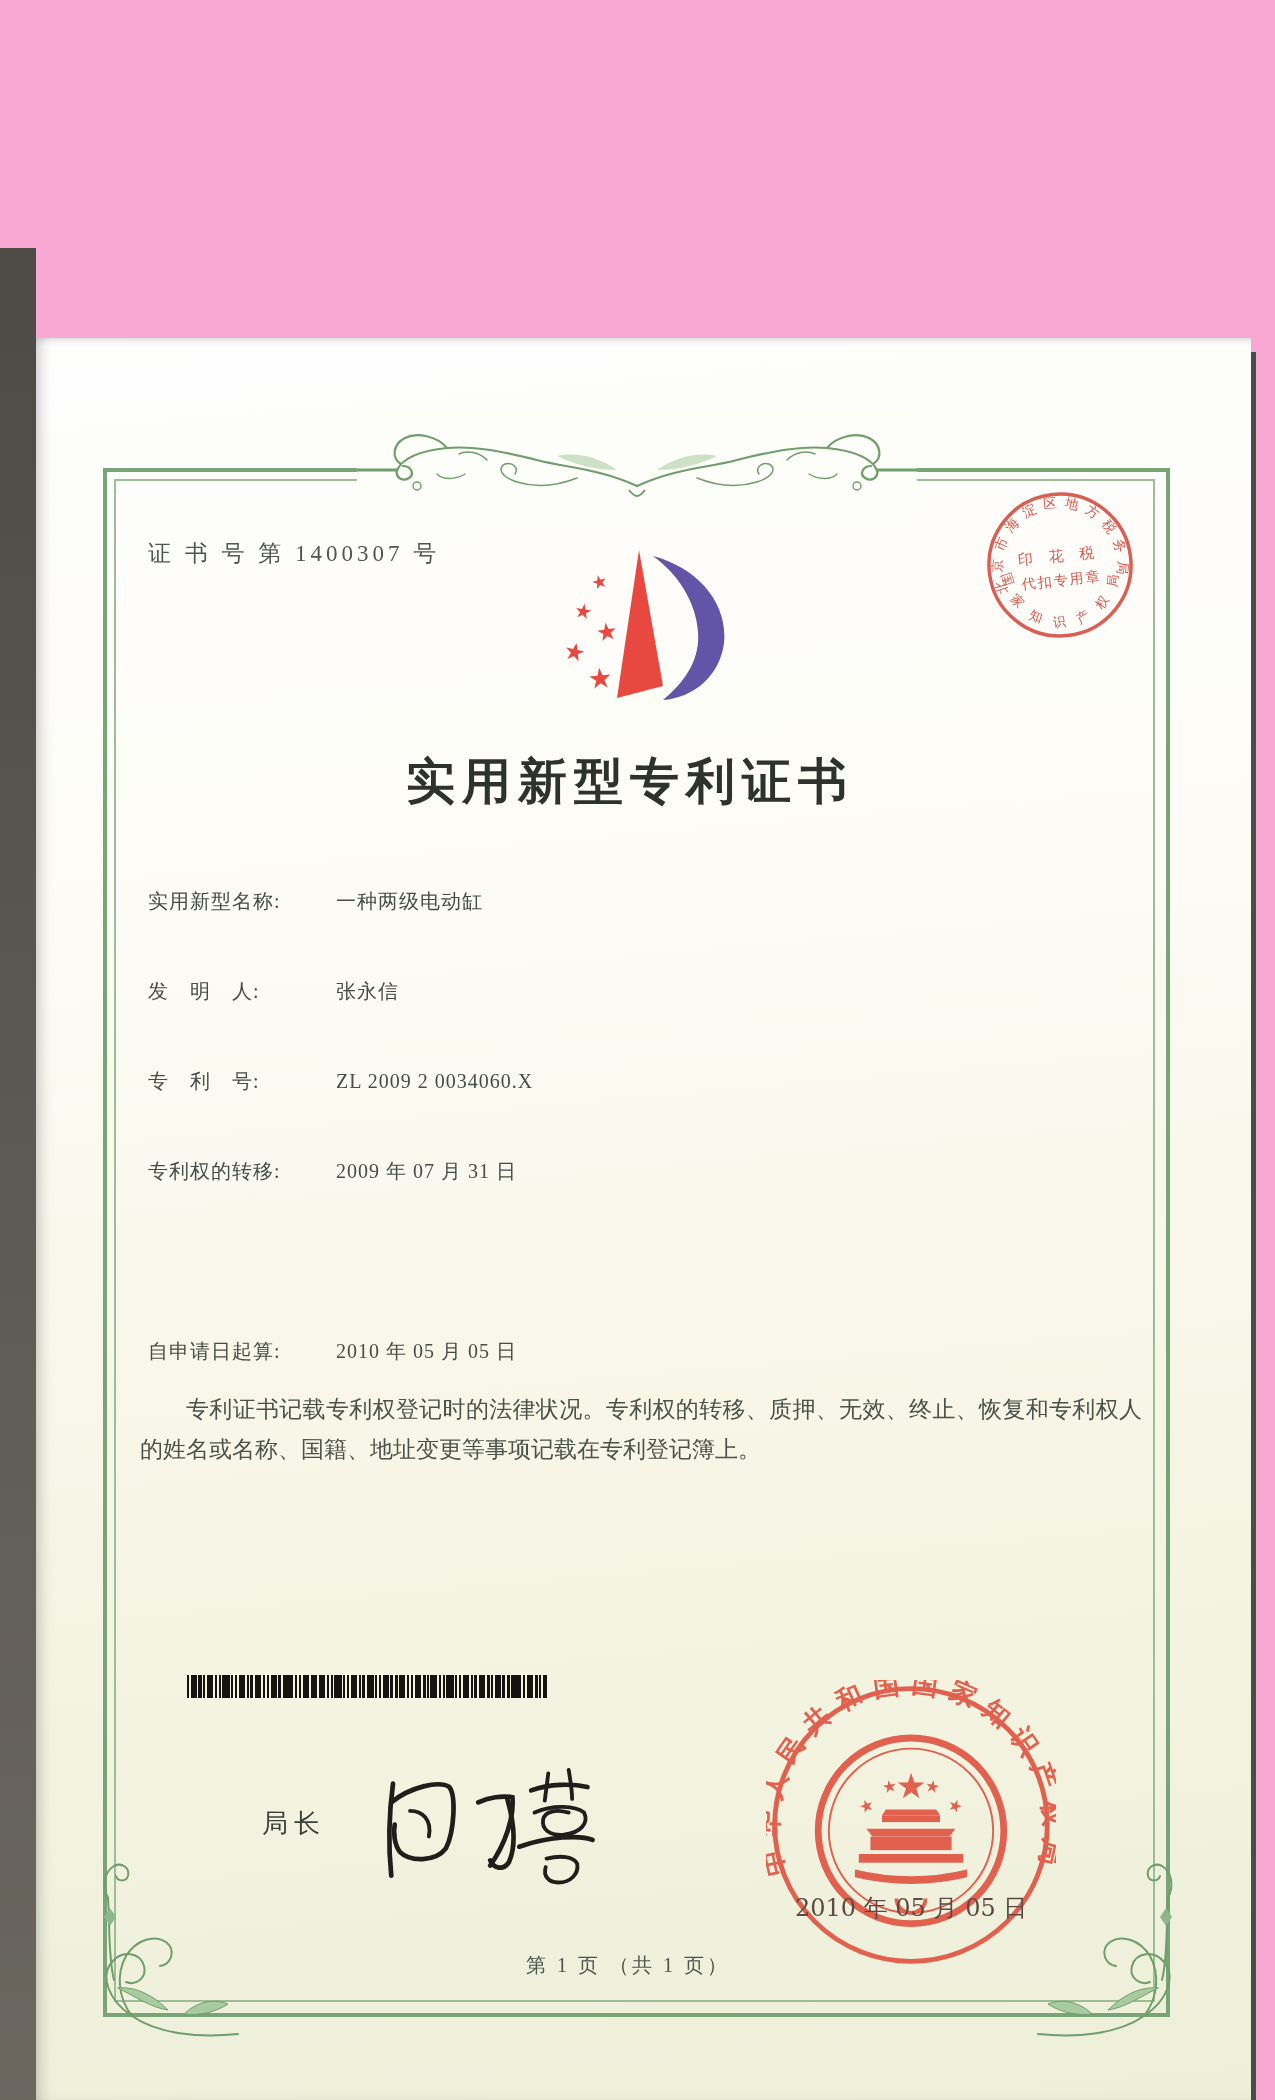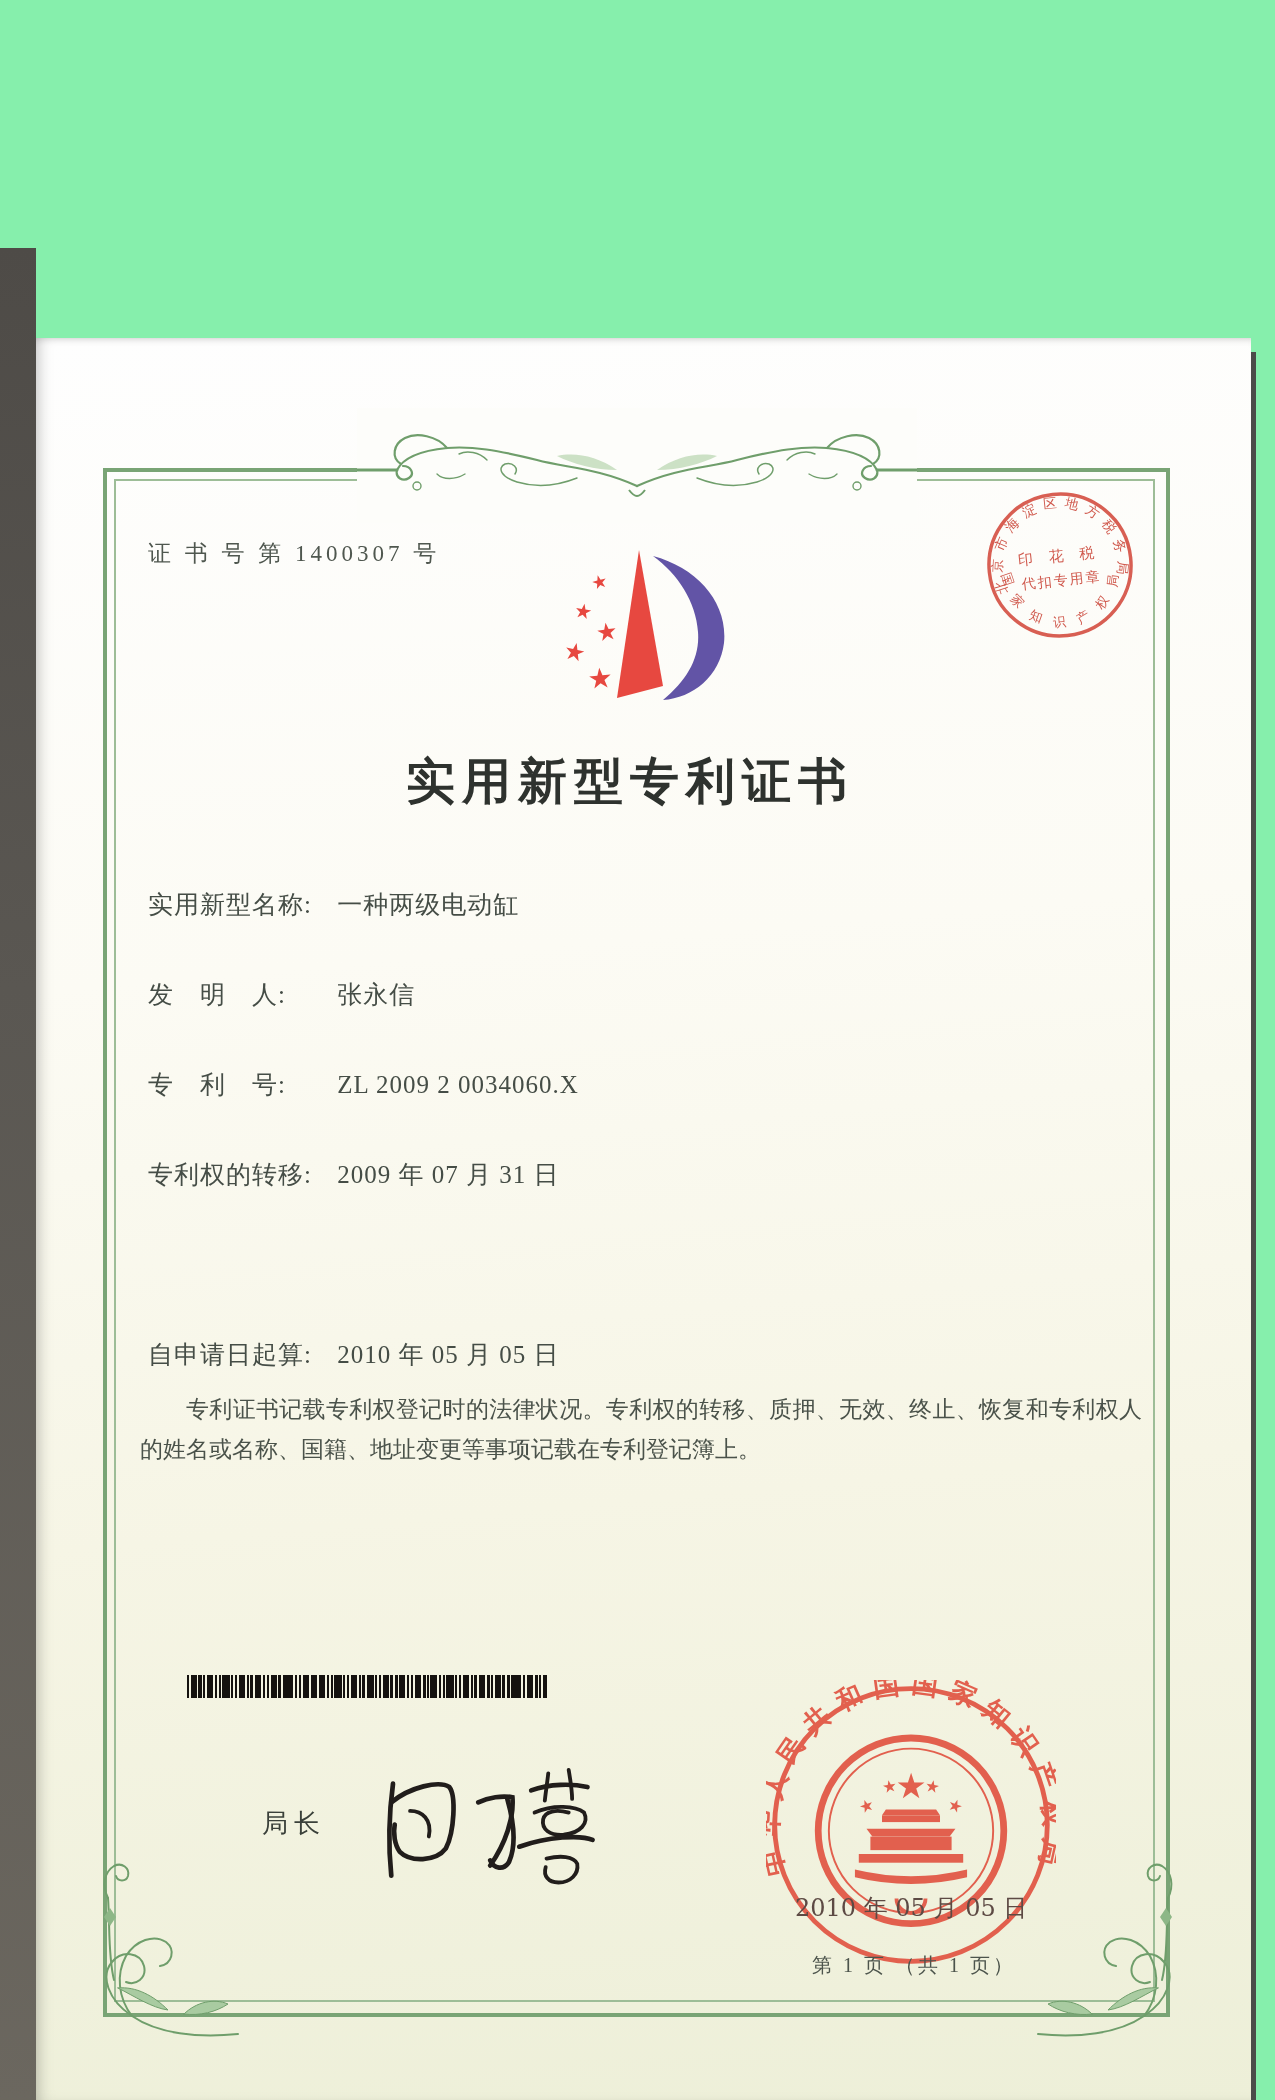--- a/index.html
+++ b/index.html
@@ -1,47 +1,47 @@
 <!DOCTYPE html>
 <html><head>
 <meta charset="utf-8">
 <style>
   html,body{margin:0;padding:0;background:#ffffff;}
-  .scan{position:relative;width:1275px;height:2100px;background:#86efac;overflow:hidden;
+  .scan{position:relative;width:1275px;height:2100px;background:#f9a8d4;overflow:hidden;
         font-family:"Liberation Serif","DejaVu Serif",serif;}
   .abs{position:absolute;}
   
   .left-strip{left:0;top:248px;width:36px;height:1852px;
       background:linear-gradient(180deg,#4e4b47 0%,#5a5752 40%,#6b675f 100%);}
   .right-line{left:1251px;top:352px;width:5px;height:1748px;background:#4b4b49;}
   .paper-top-edge{left:36px;top:334px;width:1215px;height:5px;
       background:linear-gradient(180deg,#c2c1bc,#ececе7);}
   .paper{left:36px;top:338px;width:1215px;height:1762px;
       background:linear-gradient(175deg,#fefefe 0%,#fcfbf4 35%,#f6f5e5 65%,#edefd8 100%);
       box-shadow:inset 10px 0 16px -9px rgba(0,0,0,.28), inset 0 7px 9px -7px rgba(0,0,0,.18);}
   
   .frame-outer{left:103px;top:468px;width:1059px;height:1541px;border:4px solid #79a475;}
   .frame-inner{left:114px;top:479px;width:1037px;height:1519px;border:2px solid #9dbd97;}
   
   .cert-no{left:148px;top:538px;font-size:23px;letter-spacing:4px;color:#4f574f;}
   .title{left:240px;top:712px;width:780px;text-align:center;font-size:49px;font-weight:600;
          letter-spacing:7px;color:#2e322e;margin-top:37px;}
-  .field{left:148px;font-size:25px;color:#454d46;letter-spacing:1px;white-space:nowrap;}
+  .field{left:148px;font-size:20px;color:#454d46;letter-spacing:1px;white-space:nowrap;}
   .field .f-label{display:inline-block;min-width:182px;}
   .paras{left:140px;top:1390px;width:1002px;font-size:23px;line-height:40px;
          text-align:justify;color:#4a524a;}
   .paras p{margin:0;text-indent:2em;}
   .barcode{left:187px;top:1675px;width:360px;height:23px;background-color:transparent;
       background-image:
         repeating-linear-gradient(90deg,#15120f 0 2px,transparent 2px 4px),
         repeating-linear-gradient(90deg,#15120f 0 1px,transparent 1px 7px),
         repeating-linear-gradient(90deg,transparent 0 5px,#15120f 5px 9px,transparent 9px 16px),
         repeating-linear-gradient(90deg,transparent 0 11px,#15120f 11px 13px,transparent 13px 29px);}
   .director{left:262px;top:1806px;font-size:26px;letter-spacing:6px;color:#3a403a;}
-  .footer{left:256px;top:1952px;width:760px;text-align:right;font-size:20px;
+  .footer{left:248px;top:1952px;width:760px;text-align:center;font-size:20px;
           letter-spacing:3px;color:#4c544c;}
   .stamp-date{left:795px;top:1892px;width:260px;font-size:24px;color:#5d4a44;
           font-family:"DejaVu Serif","Liberation Serif",serif;letter-spacing:0px;}
   .tax-stamp{left:982px;top:487px;transform:rotate(-6deg);}
   svg{display:block;}
 </style>
 </head>
 <body>
 
 <div class="scan">

